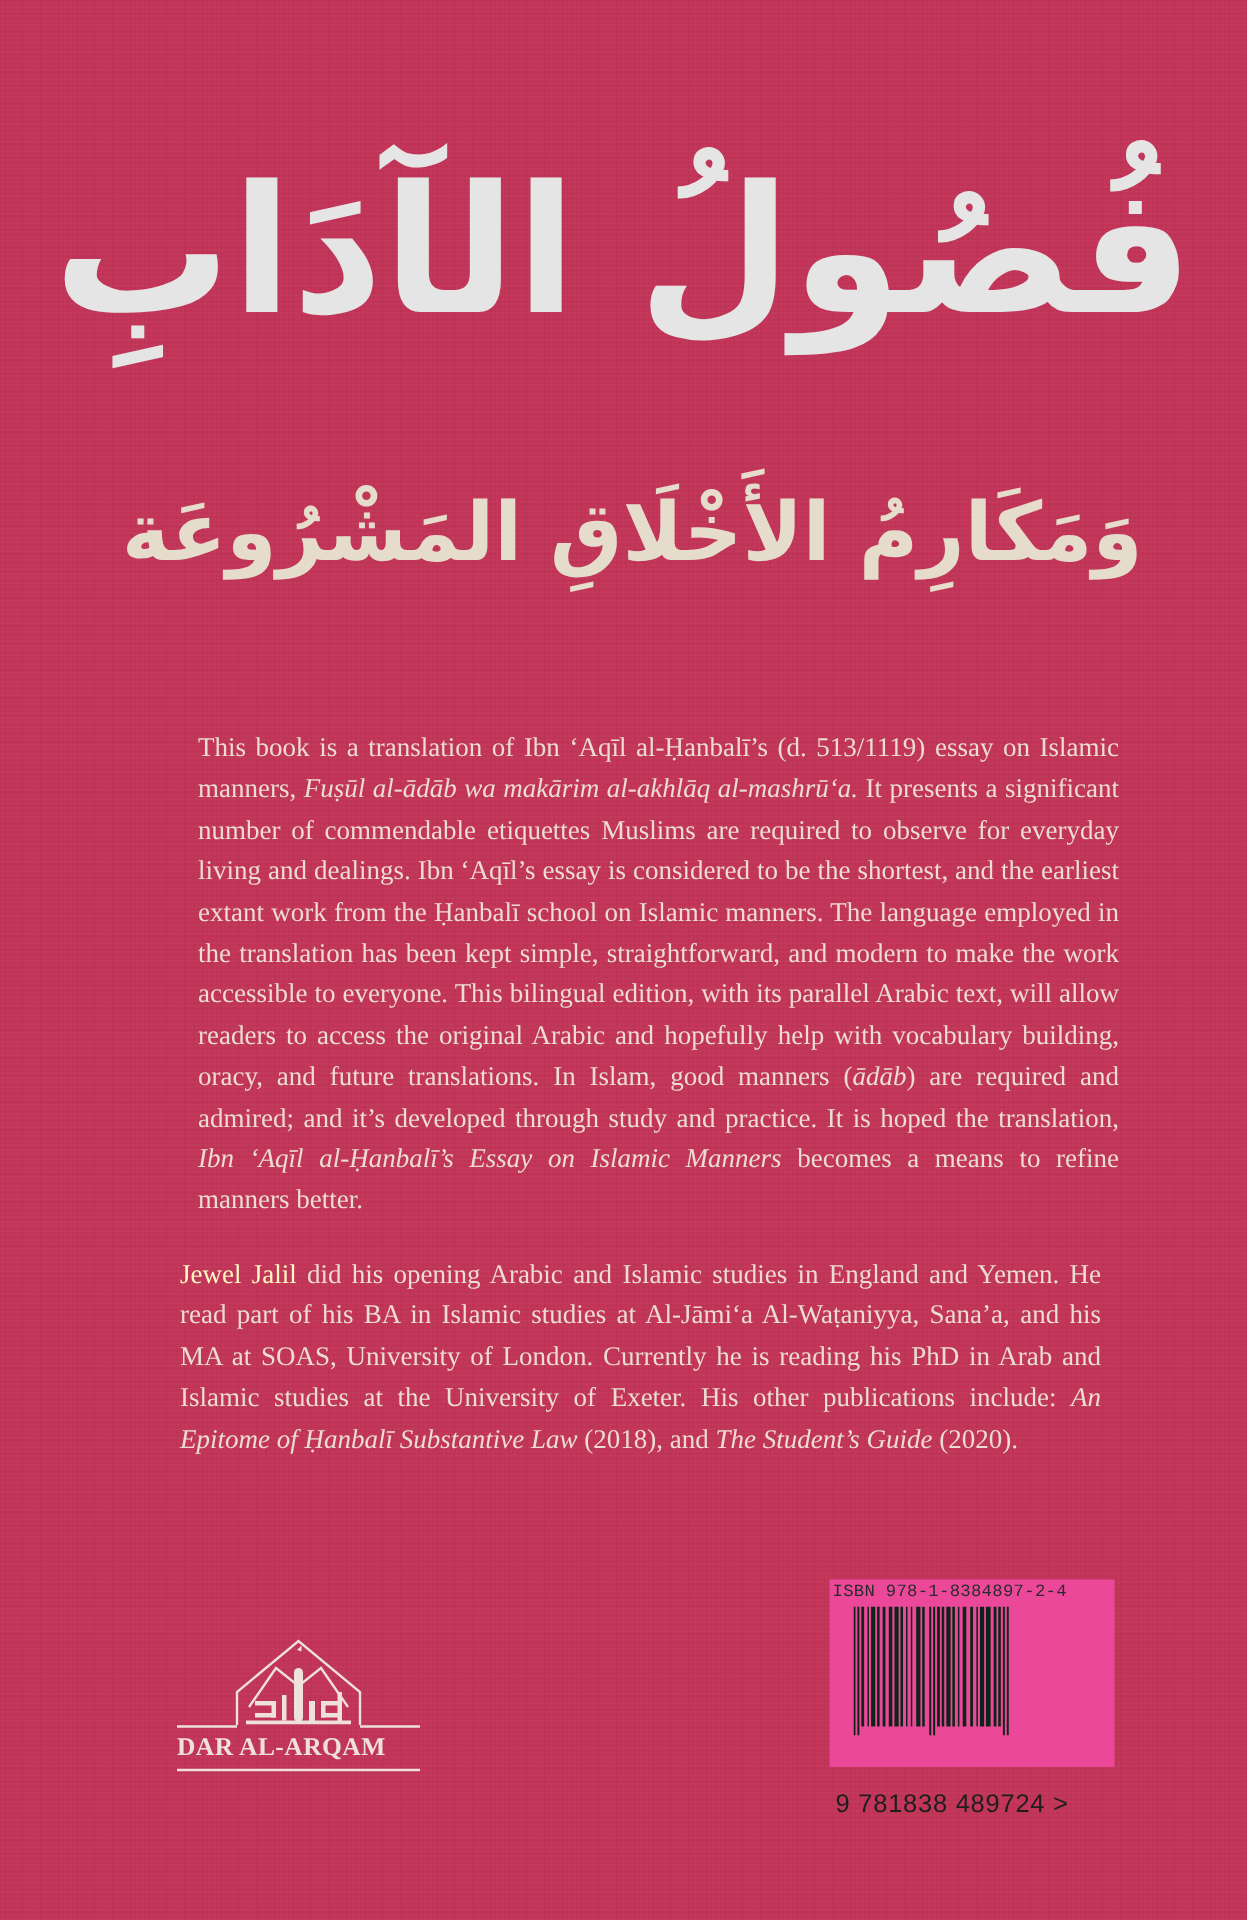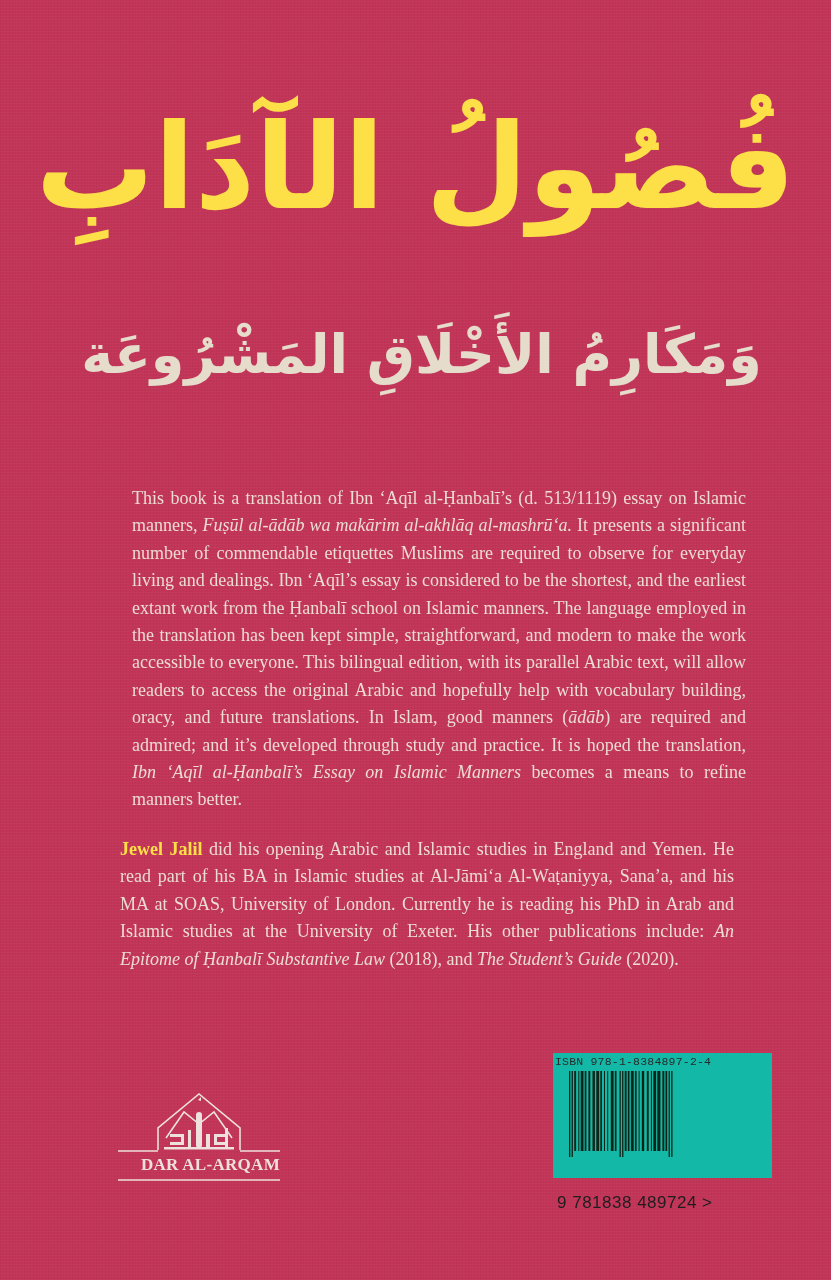--- a/index.html
+++ b/index.html
@@ -13,56 +13,57 @@
     font-family: "Liberation Serif", "DejaVu Serif", serif;
     color: #eadcd0;
   }
   .cover { position: absolute; inset: 0; }
 
   .title-ar {
     position: absolute; left: 0; right: 0; top: 108px;
     text-align: center; direction: rtl;
     font-family: "DejaVu Sans", sans-serif;
     font-size: 118px; line-height: 1; font-weight: bold;
-    color: #fde047; letter-spacing: 2px;
+    color: #e5e5e5; letter-spacing: 2px;
   }
   .subtitle-ar {
     position: absolute; left: 0; right: 0; top: 328px;
     text-align: center; direction: rtl;
     font-family: "DejaVu Sans", sans-serif;
     font-size: 54px; line-height: 1; font-weight: bold;
     color: #e6dccb;
     padding-left: 12px;
   }
 
   .blurb {
     position: absolute; left: 120px; width: 614px; top: 473px;
     font-size: 18px; line-height: 27.4px; text-align: justify;
     color: #ecdcd2; margin: 12px;
   }
   .bio {
     position: absolute; left: 120px; width: 614px; top: 836px;
     font-size: 18px; line-height: 27.4px; text-align: justify;
     color: #ecdcd2; margin: 0;
   }
-  .bio b { font-weight: bold; color: #fde047; }
+  .bio b { font-weight: normal; color: #fef9c3; }
   i { font-style: italic; }
 
   .logo {
     position: absolute; left: 118px; top: 1090px; width: 162px; height: 95px;
   }
   .logo svg { position: absolute; left: 0; top: 0; }
   .logo-text {
-    position: absolute; left: 0; right: 0; top: 65px; text-align: right;
+    position: absolute; left: 0; right: 0; top: 65px; text-align: left;
     font-size: 17px; font-weight: bold; letter-spacing: 0.3px; color: #eee0dc;
   }
 
   .barcode {
-    position: absolute; left: 553px; top: 1053px; width: 219px; height: 125px;
-    background: #14b8a6;
+    position: absolute; left: 553px; top: 1053px; width: 174px; height: 125px;
+    background: #ec4899;
+    padding-left: 16px;
   }
   .isbn-top {
     position: absolute; left: 2px; top: 2px; right: 0;
     font-family: "Liberation Mono", "DejaVu Sans Mono", monospace;
     font-size: 11.5px; color: #2b2b2b; letter-spacing: 0.2px; white-space: nowrap;
   }
   .bars { position: absolute; left: 16px; top: 18px; }
   .isbn-bottom {
     position: absolute; left: 4px; top: 104px;
     font-family: "Liberation Sans", "DejaVu Sans", sans-serif;

